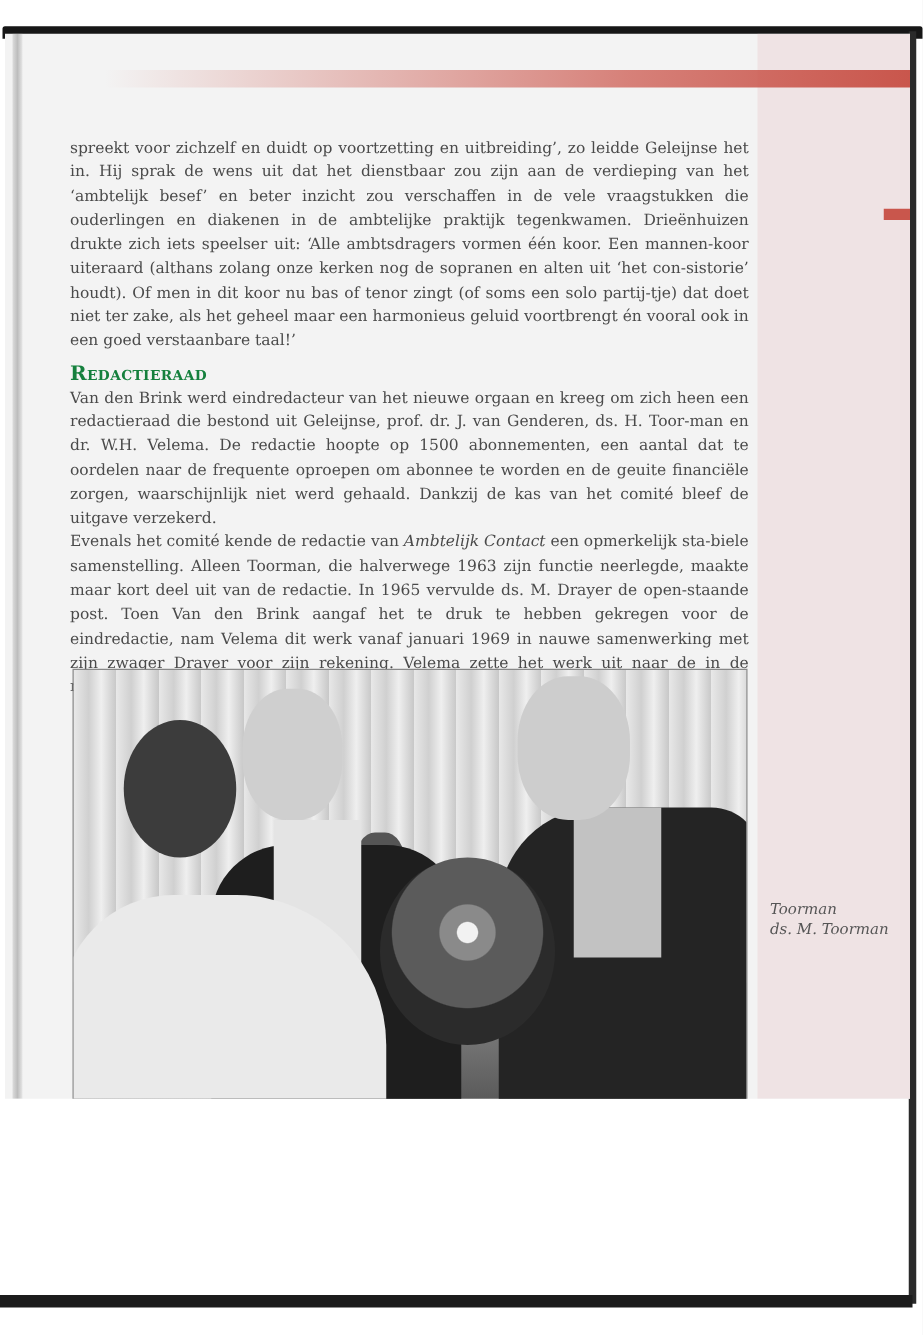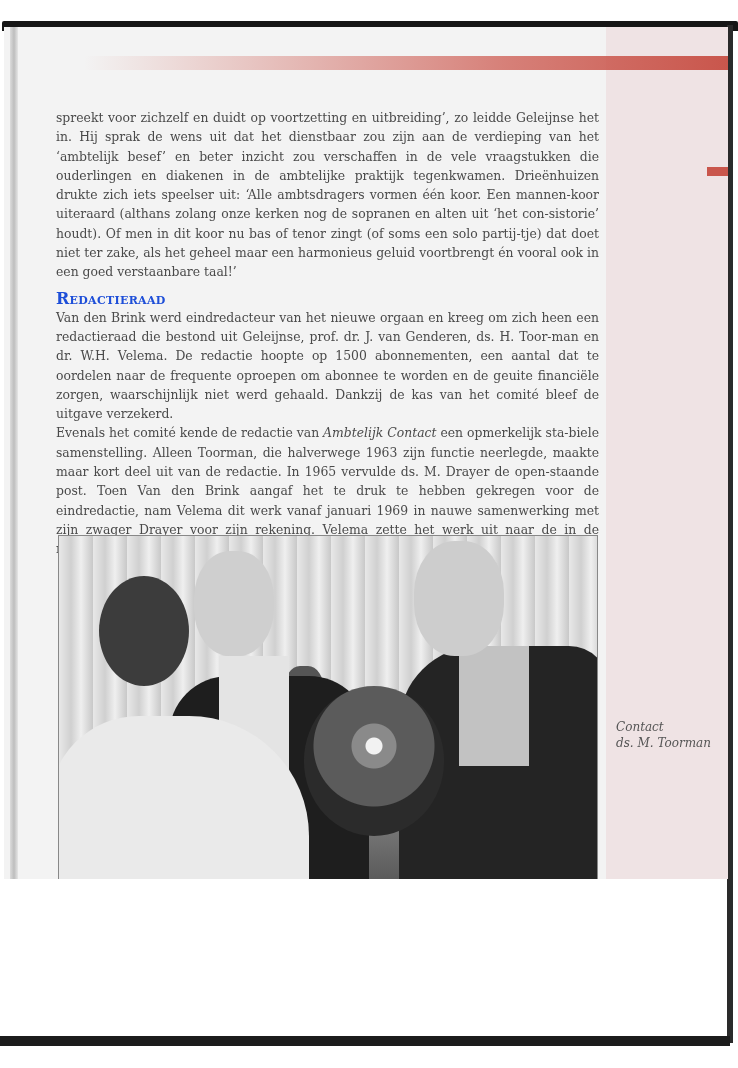--- a/index.html
+++ b/index.html
@@ -49,21 +49,21 @@
     background: #c9564c;
   }
   .text-col {
     position: absolute; left: 52px; top: 81px; width: 543px;
     font-size: 12.4px; line-height: 19.3px; color: #4a4a4a;
     text-align: justify;
   }
   .text-col p { margin: 0; }
   .heading {
     font-family: "DejaVu Serif", serif; font-weight: bold;
-    color: #1d4ed8; font-variant: small-caps; font-size: 16px;
+    color: #15803d; font-variant: small-caps; font-size: 16px;
     letter-spacing: 0.3px; margin: 7px 0 0 0; line-height: 19px;
   }
   .photo {
     position: absolute; left: 54px; top: 508px; width: 538px; height: 404px;
     background: linear-gradient(180deg, #d8d8d8 0%, #bcbcbc 40%, #3a3a3a 100%);
     border: 1px solid #888; overflow: hidden;
   }
   .curtain {
     position: absolute; left: 0; top: 0; width: 100%; height: 62%;
     background: repeating-linear-gradient(90deg, #e8e8e8 0px, #d0d0d0 12px, #efefef 22px, #c8c8c8 34px);
@@ -125,21 +125,21 @@
     <div class="fig man1-head"></div>
     <div class="fig man3-body"></div>
     <div class="fig man3-shirt"></div>
     <div class="fig man3-head"></div>
     <div class="fig woman-body"></div>
     <div class="fig woman-head"></div>
     <div class="fig bouquet"></div>
   </div>
 
   <div class="caption">
-    <div>Contact</div>
+    <div>Toorman</div>
     <div>ds. M. Toorman</div>
   </div>
 
   <div class="bottom-rule"></div>
   <div class="footer-title">Ambtelijk Contact</div>
   <div class="footer-issue">december 2011 - nr. 11</div>
   <div class="page-number">11</div>
 </div>
 
 </body></html>

